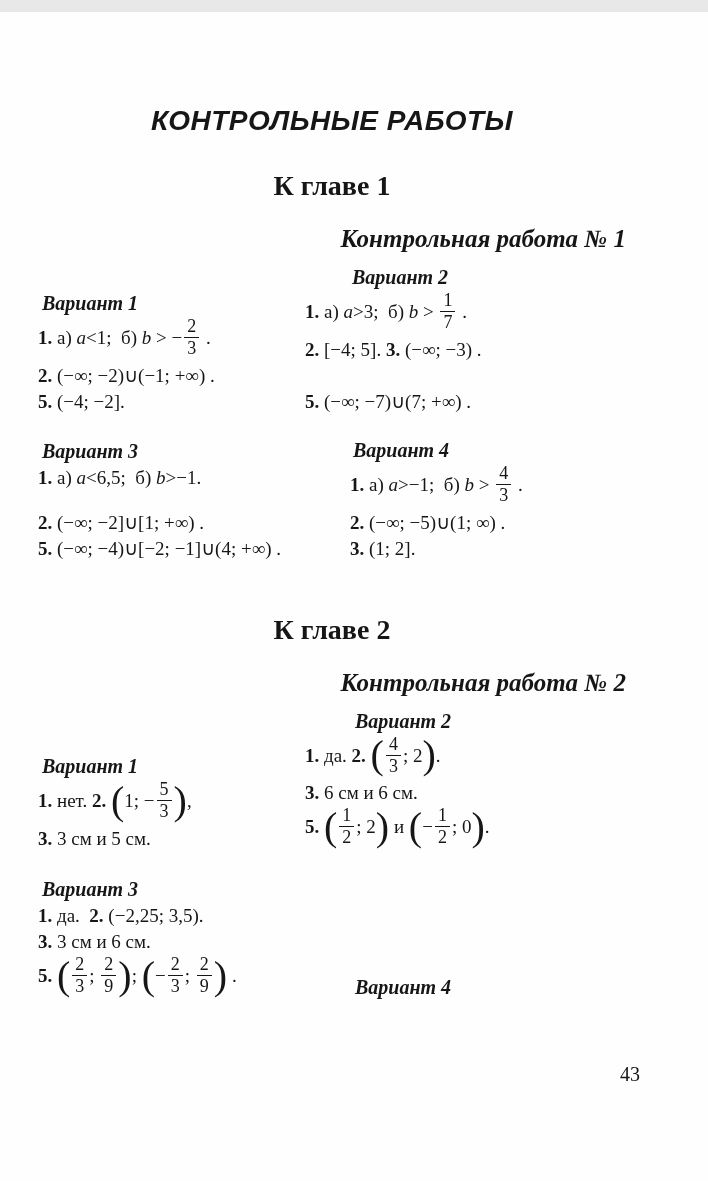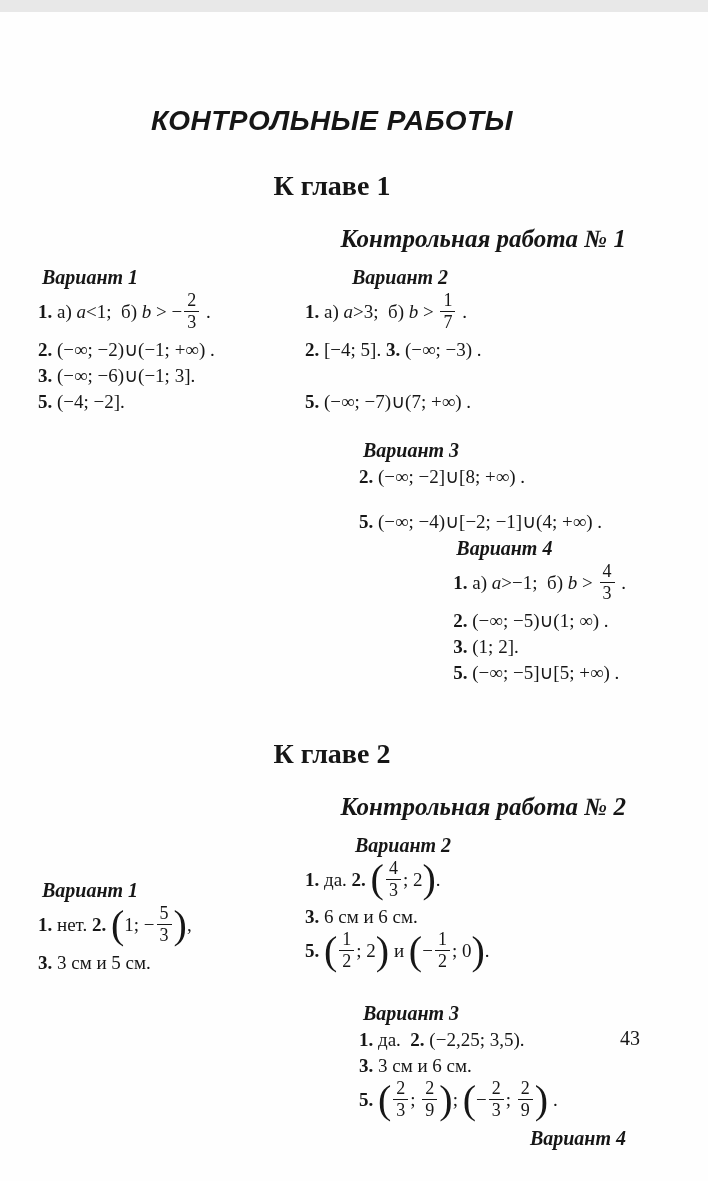--- a/index.html
+++ b/index.html
@@ -33,21 +33,21 @@
     margin:23px 0 0 0;
     text-align:right;
     font-weight:bold;font-style:italic;
     font-size:25px;line-height:1.15;
   }
   .variants-row{
     display:flex;
     margin-top:12px;
     align-items:flex-end;
   }
-  .variants-row.second{margin-top:22px;flex-direction:column;}
+  .variants-row.second{margin-top:22px;}
   .chapter-2 .variants-row.second{margin-top:24px;}
   .col-left{width:267px;flex:none;}
   .col-right{flex:1 1 auto;}
   .variant-heading{
     margin:0 0 4px 4px;
     font-weight:bold;font-style:italic;
     font-size:20px;line-height:23px;
   }
   .col-right .variant-heading{margin-left:47px;font-family:Liberation Serif, serif;}
   .row-c1r2 .col-right{margin-left:45px;}
@@ -71,21 +71,21 @@
   }
   .fr .fn{border-bottom:1.5px solid #161616;padding:0 3px 1px 3px;}
   .fr .fd{padding-top:1px;}
   .bp{
     display:inline-block;
     font-size:40px;line-height:0;
     vertical-align:middle;position:relative;top:-2px;
     font-weight:400;
   }
   .page-number{
-    position:absolute;left:620px;top:1014px;
+    position:absolute;left:620px;top:1050px;
     font-size:20px;line-height:24px;
   }
 </style>
 </head>
 <body>
 
 <div class="page">
 
   <h1 class="main-title">КОНТРОЛЬНЫЕ РАБОТЫ</h1>
 
@@ -95,21 +95,20 @@
 
     <div class="variants-row row-c1r1">
       <div class="col-left">
         <h4 class="variant-heading">Вариант 1</h4>
         <div class="answers">
             <div class="ans-line"><span class="sb">1.</span><span class="st"> а) </span><span class="si">a</span><span class="st">&lt;1;&nbsp; б) </span><span class="si">b</span><span class="st"> &gt; −</span><span class="fr">
                 <span class="fn">2</span>
                 <span class="fd">3</span>
               </span><span class="st"> .</span></div>
             <div class="ans-line"><span class="sb">2.</span><span class="st"> (−∞; −2)∪(−1; +∞) .</span></div>
-            <div class="ans-line"><span class="sb">3.</span><span class="st"> (−∞; −6)∪(−1; 3].</span></div>
             <div class="ans-line"><span class="sb">5.</span><span class="st"> (−4; −2].</span></div>
           </div>
       </div>
       <div class="col-right">
         <h4 class="variant-heading">Вариант 2</h4>
         <div class="answers">
             <div class="ans-line"><span class="sb">1.</span><span class="st"> а) </span><span class="si">a</span><span class="st">&gt;3;&nbsp; б) </span><span class="si">b</span><span class="st"> &gt; </span><span class="fr">
                 <span class="fn">1</span>
                 <span class="fd">7</span>
               </span><span class="st"> .</span></div>
@@ -117,34 +116,34 @@
             <div class="ans-line"></div>
             <div class="ans-line"><span class="sb">5.</span><span class="st"> (−∞; −7)∪(7; +∞) .</span></div>
           </div>
       </div>
     </div>
 
     <div class="variants-row second row-c1r2">
       <div class="col-left">
         <h4 class="variant-heading">Вариант 3</h4>
         <div class="answers">
-            <div class="ans-line"><span class="sb">2.</span><span class="st"> (−∞; −2]∪[8; +∞) .</span></div>
+            <div class="ans-line"><span class="sb">1.</span><span class="st"> а) </span><span class="si">a</span><span class="st">&lt;6,5;&nbsp; б) </span><span class="si">b</span><span class="st">&gt;−1.</span></div>
+            <div class="ans-line"><span class="sb">2.</span><span class="st"> (−∞; −2]∪[1; +∞) .</span></div>
             <div class="ans-line"><span class="sb">5.</span><span class="st"> (−∞; −4)∪[−2; −1]∪(4; +∞) .</span></div>
           </div>
       </div>
       <div class="col-right">
         <h4 class="variant-heading">Вариант 4</h4>
         <div class="answers">
             <div class="ans-line"><span class="sb">1.</span><span class="st"> а) </span><span class="si">a</span><span class="st">&gt;−1;&nbsp; б) </span><span class="si">b</span><span class="st"> &gt; </span><span class="fr">
                 <span class="fn">4</span>
                 <span class="fd">3</span>
               </span><span class="st"> .</span></div>
             <div class="ans-line"><span class="sb">2.</span><span class="st"> (−∞; −5)∪(1; ∞) .</span></div>
             <div class="ans-line"><span class="sb">3.</span><span class="st"> (1; 2].</span></div>
-            <div class="ans-line"><span class="sb">5.</span><span class="st"> (−∞; −5]∪[5; +∞) .</span></div>
           </div>
       </div>
     </div>
   </section>
 
   <section class="chapter chapter-2">
     <h2 class="chapter-heading">К главе 2</h2>
     <h3 class="work-subheading">Контрольная работа № 2</h3>
 
     <div class="variants-row row-c2r1">

